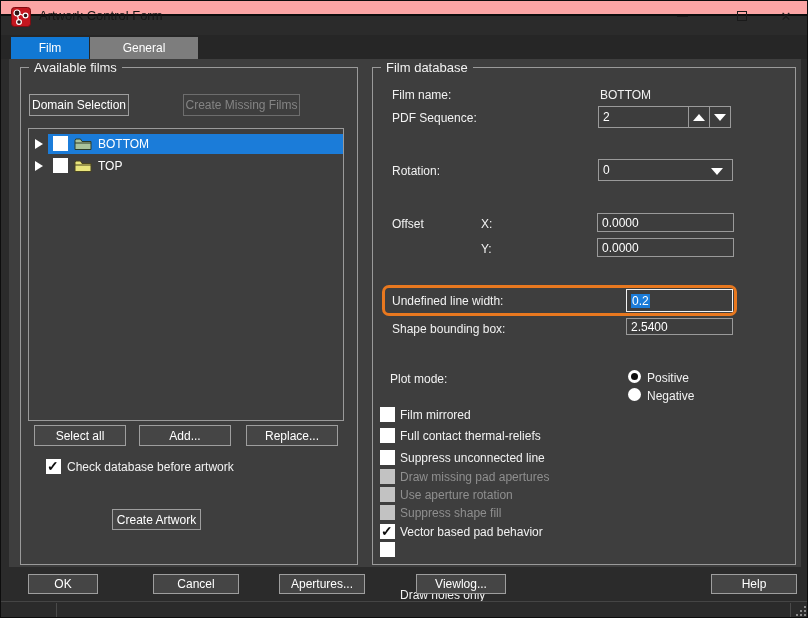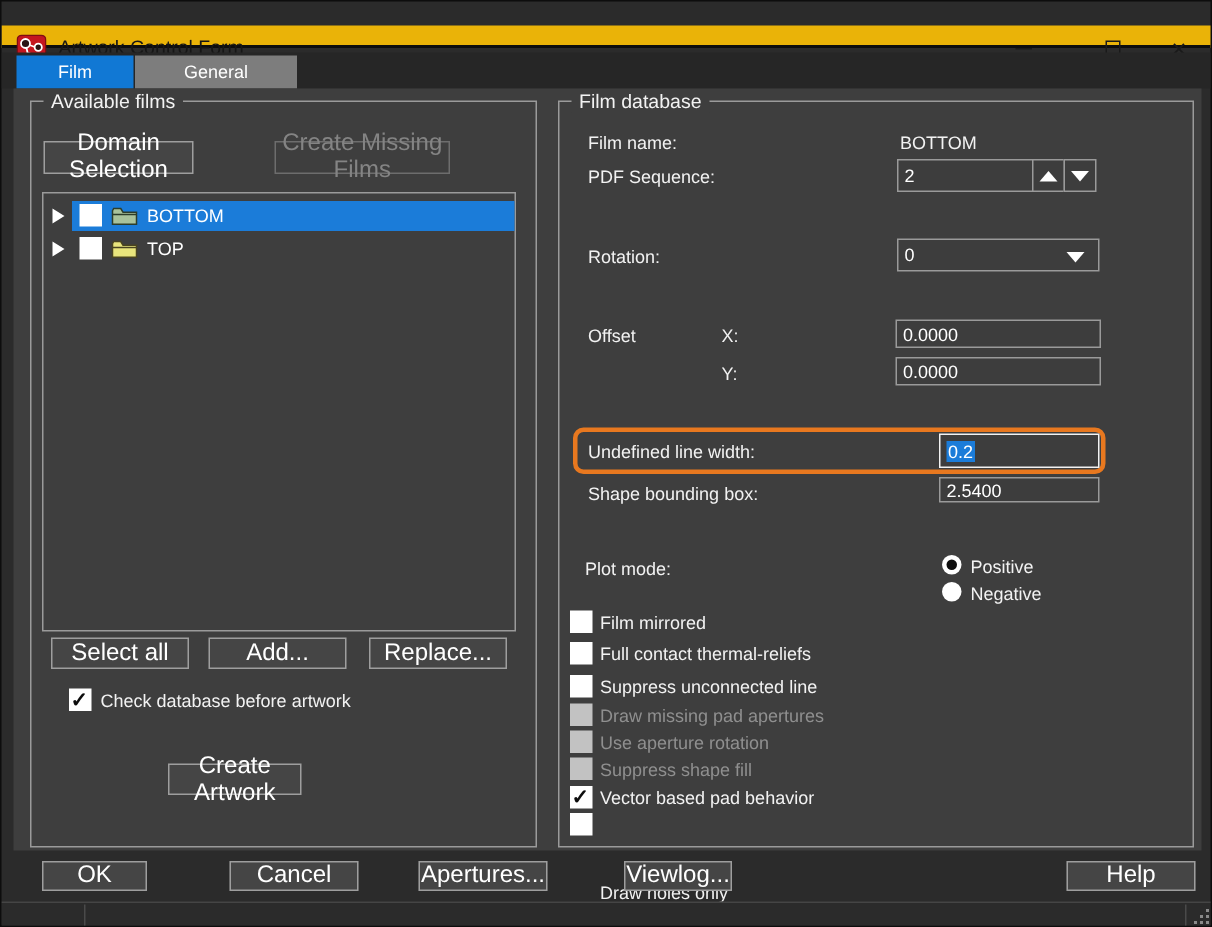--- a/index.html
+++ b/index.html
@@ -4,22 +4,22 @@
 <style>
   * { box-sizing: border-box; margin: 0; padding: 0; }
   html,body { background:#111; }
   body { font-family: "Liberation Sans", sans-serif; }
   #window {
     position: relative; width: 808px; height: 618px;
     background: #2b2b2b; border: 1px solid #0d0d0d; overflow: hidden;
     color: #f0f0f0; font-size: 12px;
   }
   
-  .titlebar { position:absolute; left:0; top:16px; width:808px; height:15px;
-    background:#eab308; border-bottom:2px solid #0d0d0d; }
+  .titlebar { position:absolute; left:0; top:0; width:808px; height:15px;
+    background:#fca5a5; border-bottom:2px solid #0d0d0d; }
   .appicon { position:absolute; left:10px; top:6px; width:20px; height:20px; }
   .title-text { position:absolute; left:38px; top:0; height:30px; line-height:30px;
     color:#161616; font-size:13px; }
   .winbtn { position:absolute; top:0; width:44px; height:30px; display:flex;
     align-items:center; justify-content:center; color:#1a1a1a; cursor:default; }
   .glyph-min { width:11px; height:0; border-top:1px solid #1a1a1a; }
   .glyph-max { width:10px; height:10px; border:1px solid #1a1a1a; }
   .glyph-close { font-size:13px; color:#1a1a1a; line-height:1; }
   
   .tabstrip { position:absolute; left:0; top:34px; width:808px; height:24px; background:#262626; }
@@ -29,21 +29,21 @@
   .tab.inactive { background:#7d7d7d; }
   
   .page { position:absolute; left:8px; top:58px; width:792px; height:508px; background:#3e3e3e; }
   .group { position:absolute; border:1px solid #9a9a9a; }
   .legend { position:absolute; top:-8px; left:8px; background:#3e3e3e; padding:0 5px;
     font-size:13px; color:#f2f2f2; white-space:nowrap; }
   .lbl { position:absolute; white-space:nowrap; color:#f2f2f2; }
   .lbl.dis { color:#8f8f8f; }
   
   .btn { position:absolute; background:#454545; border:1px solid #9e9e9e; color:#fff;
-    font-size:16px; display:flex; align-items:center; justify-content:center;
+    font-size:12px; display:flex; align-items:center; justify-content:center;
     font-family:inherit; cursor:default; }
   .btn.disabled { color:#848484; border-color:#6d6d6d; background:#3e3e3e; }
   
   .tree { position:absolute; left:27px; top:127px; width:316px; height:293px;
     border:1px solid #9a9a9a; background:#3e3e3e; }
   .tree-row { position:absolute; left:0; width:314px; height:20px; }
   .row-hl { position:absolute; left:19px; top:0; width:295px; height:20px; background:#1b7cd9; }
   .tri-right { position:absolute; width:0; height:0;
     border-left:8px solid #fff; border-top:5px solid transparent; border-bottom:5px solid transparent; }
   .cb { position:absolute; width:15px; height:15px; background:#fff; }
@@ -214,21 +214,21 @@
 
   <span class="cb checked" style="left:379px; top:523px;"></span>
   <span class="lbl" style="left:399px; top:524px;">Vector based pad behavior</span>
 
   <span class="cb" style="left:379px; top:541px;"></span>
   <span class="lbl" style="left:399px; top:542px;margin-top:45px;">Draw holes only</span>
 
   <button class="btn" style="left:27px; top:573px; width:70px; height:20px;">OK</button>
   <button class="btn" style="left:152px; top:573px; width:86px; height:20px;">Cancel</button>
   <button class="btn" style="left:278px; top:573px; width:86px; height:20px;">Apertures...</button>
-  <button class="btn" style="left:415px; top:573px; width:72px; height:20px;text-align:right;">Viewlog...</button>
+  <button class="btn" style="left:415px; top:573px; width:90px; height:20px;text-align:right;">Viewlog...</button>
   <button class="btn" style="left:710px; top:573px; width:86px; height:20px;">Help</button>
 
   <div class="statusbar">
     <div class="vdiv" style="left:55px;"></div>
     <div class="vdiv" style="left:789px;"></div>
     <div class="grip">
       <i style="right:0; bottom:0;"></i>
       <i style="right:0; bottom:4px;"></i>
       <i style="right:4px; bottom:0;"></i>
       <i style="right:0; bottom:8px;"></i>

